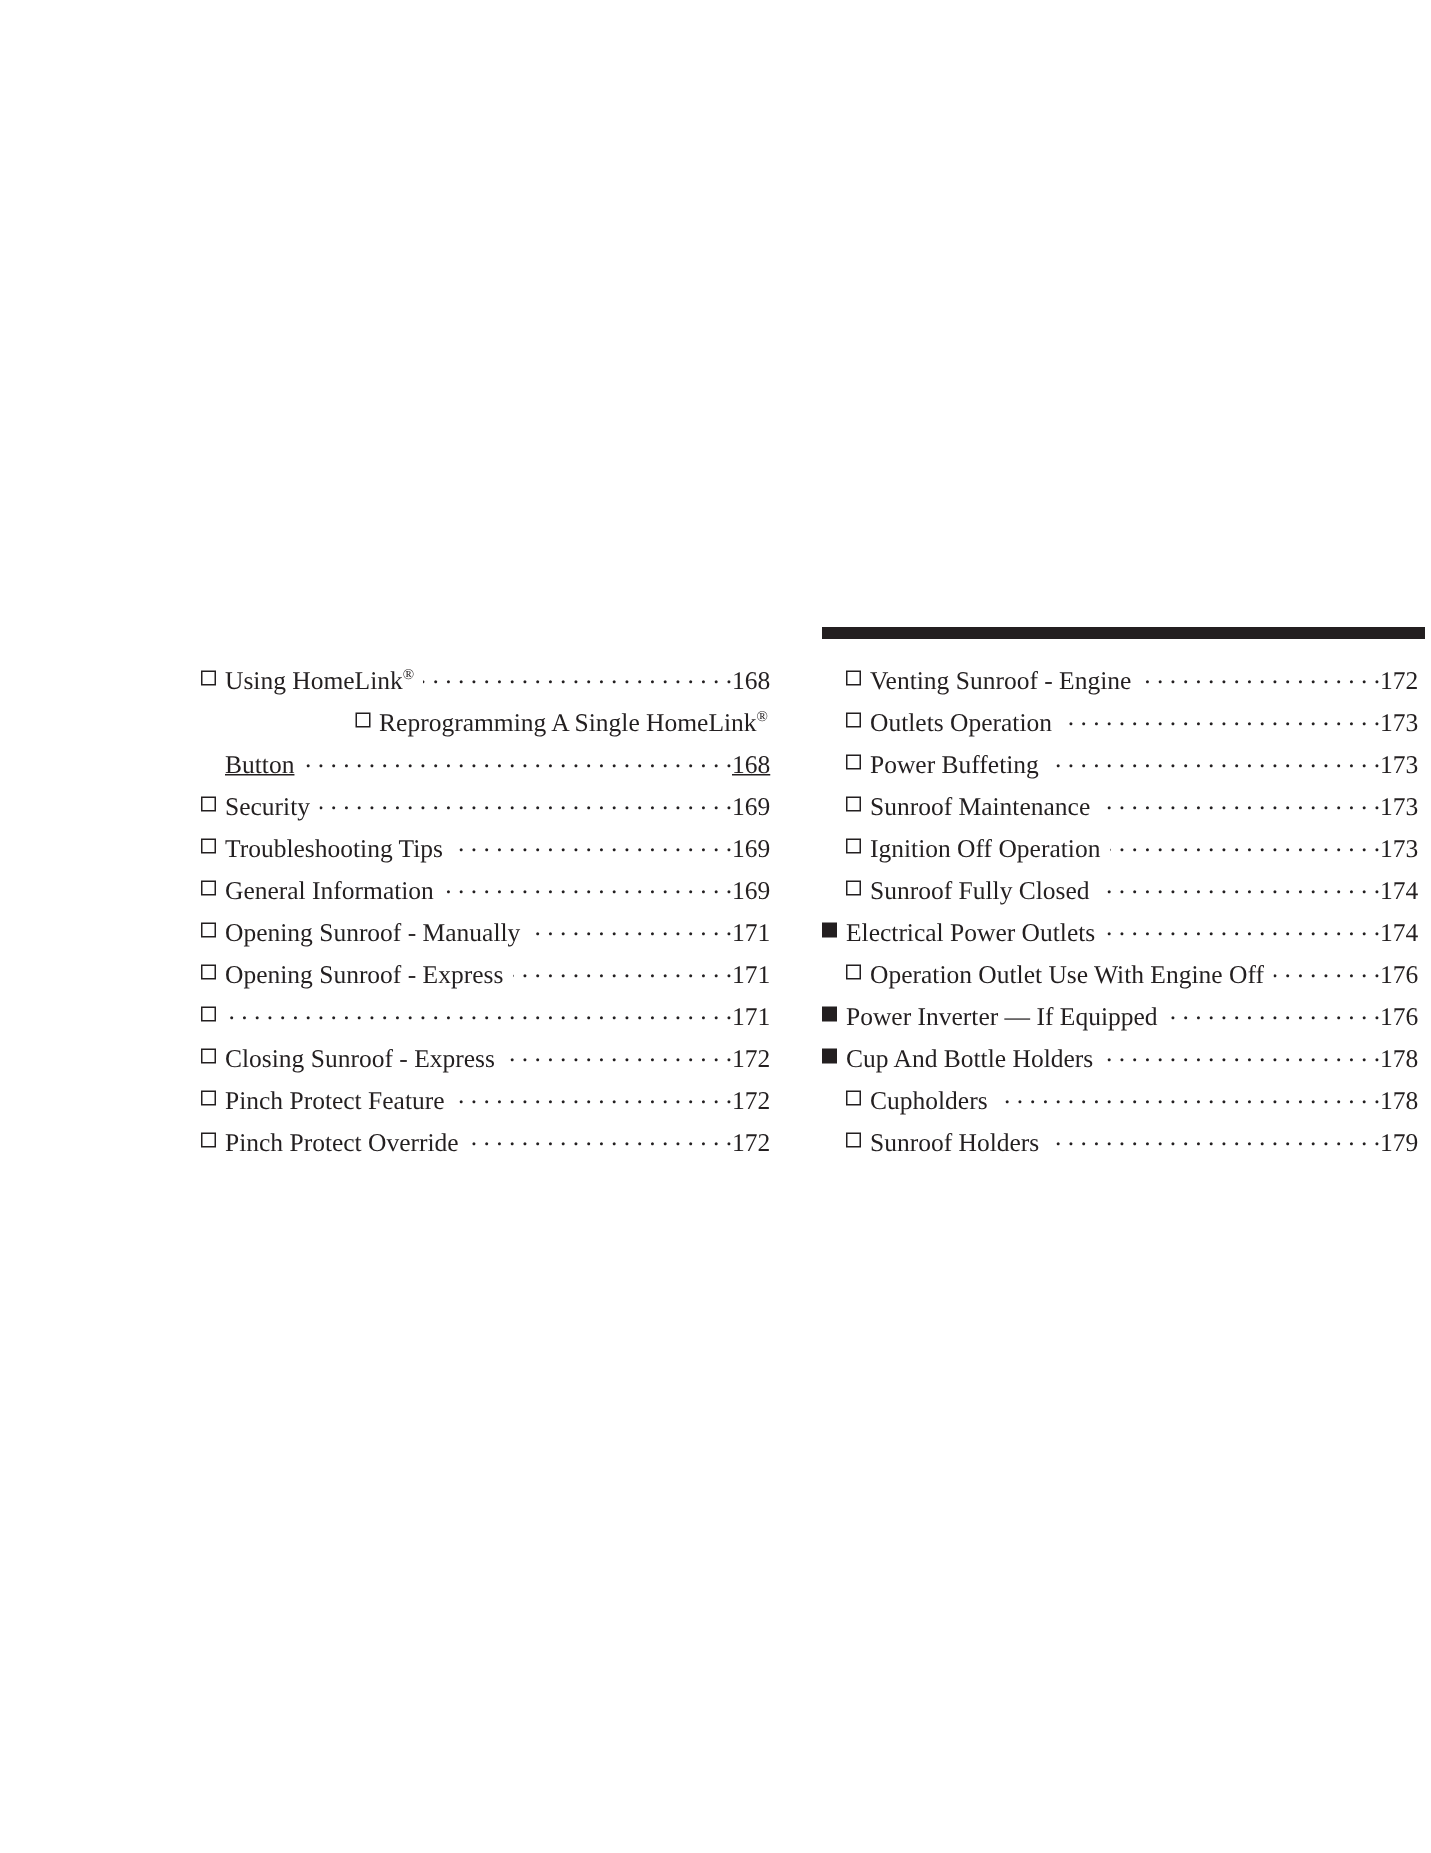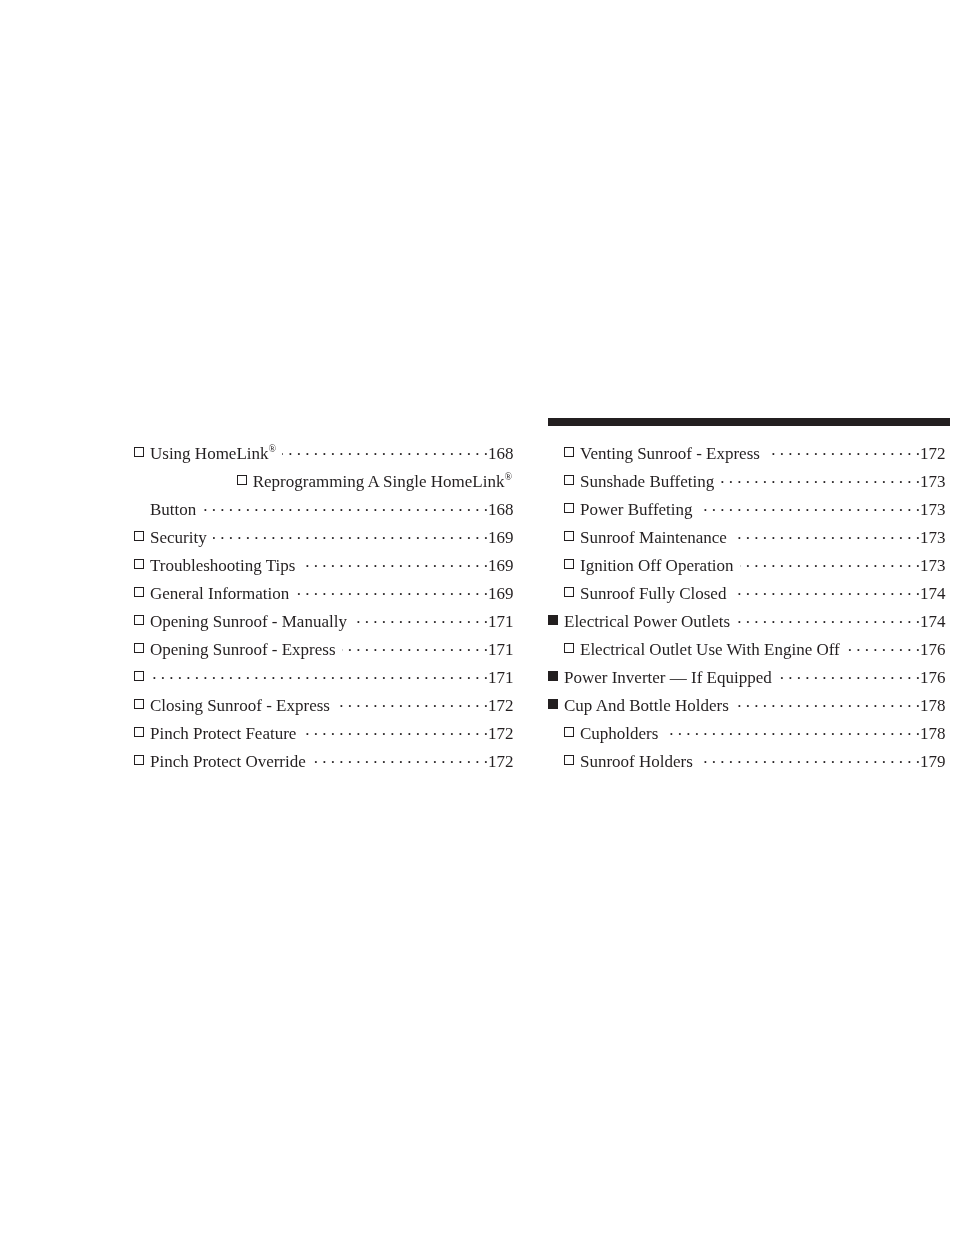--- a/index.html
+++ b/index.html
@@ -129,20 +129,21 @@
   }
   .toc-entry.wrapped .first-line {
     display: flex;
     align-items: baseline;
     justify-content: flex-end;
   }
   .toc-entry.wrapped .second-line {
     display: flex;
     align-items: baseline;
     margin-left: 16px;
+    text-decoration: underline;
   }
 
   sup.reg {
     font-size: 10px;
     vertical-align: super;
     line-height: 0;
   }
 </style>
 </head>
 <body>
@@ -221,27 +222,27 @@
           <span class="leader"></span>
           <span class="page-num">172</span>
         </div>
       </div>
 
     <div class="toc-col toc-col-right">
       <div class="col-rule"></div>
       <div id="col-right">
           <div class="toc-entry entry-l2">
             <span class="bullet level2"><span class="sq"></span></span>
-            <span class="label">Venting Sunroof - Express</span>
+            <span class="label">Venting Sunroof - Engine</span>
             <span class="leader"></span>
             <span class="page-num">172</span>
           </div>
           <div class="toc-entry entry-l2">
             <span class="bullet level2"><span class="sq"></span></span>
-            <span class="label">Sunshade Buffeting</span>
+            <span class="label">Outlets Operation</span>
             <span class="leader"></span>
             <span class="page-num">173</span>
           </div>
           <div class="toc-entry entry-l2">
             <span class="bullet level2"><span class="sq"></span></span>
             <span class="label">Power Buffeting</span>
             <span class="leader"></span>
             <span class="page-num">173</span>
           </div>
           <div class="toc-entry entry-l2">
@@ -263,21 +264,21 @@
             <span class="page-num">174</span>
           </div>
           <div class="toc-entry entry-l1">
             <span class="bullet level1"><span class="sq"></span></span>
             <span class="label">Electrical Power Outlets</span>
             <span class="leader"></span>
             <span class="page-num">174</span>
           </div>
           <div class="toc-entry entry-l2">
             <span class="bullet level2"><span class="sq"></span></span>
-            <span class="label">Electrical Outlet Use With Engine Off</span>
+            <span class="label">Operation Outlet Use With Engine Off</span>
             <span class="leader"></span>
             <span class="page-num">176</span>
           </div>
           <div class="toc-entry entry-l1">
             <span class="bullet level1"><span class="sq"></span></span>
             <span class="label">Power Inverter — If Equipped</span>
             <span class="leader"></span>
             <span class="page-num">176</span>
           </div>
           <div class="toc-entry entry-l1">

